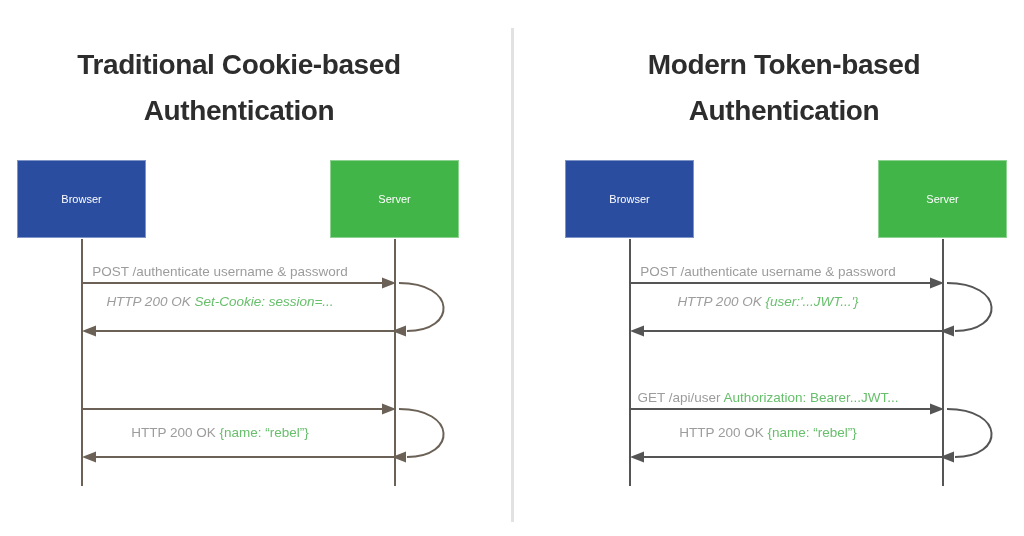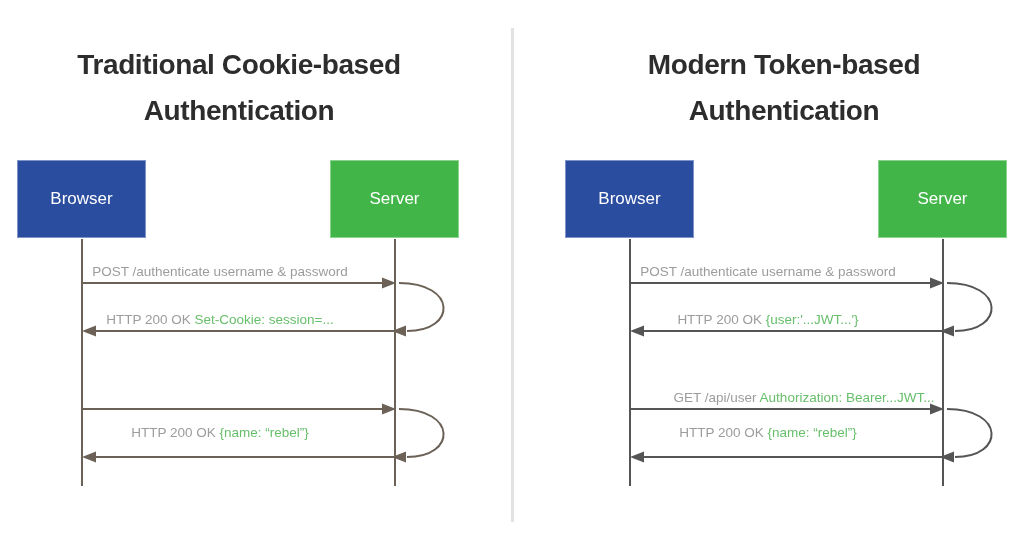--- a/index.html
+++ b/index.html
@@ -19,30 +19,30 @@
   .panel-right .title { left:16px; }
   .actor {
     position:absolute; top:160px; width:129px; height:78px;
     display:flex; align-items:center; justify-content:center;
     border:1px solid rgba(255,255,255,0.4); box-sizing:border-box;
   }
   .panel-left  .actor-browser { left:17px; }
   .panel-left  .actor-server  { left:330px; }
   .panel-right .actor-browser { left:53px; }
   .panel-right .actor-server  { left:366px; }
-  .actor span { font-size:17px; }
+  .actor span { font-size:11px; }
   .wires { position:absolute; left:0; top:0; }
   .msg {
     position:absolute; width:276px; text-align:center;
     font-size:13.5px; line-height:17px;
   }
   .msg span { white-space:pre; }
   .panel-left  .msg { left:82px; }
   .panel-right .msg { left:118px; }
-  .m0 { top:263px; } .m1 { top:311px; } .m2 { top:389px; } .m3 { top:424px; }
+  .m0 { top:263px; } .m1 { top:293px;font-style:italic; } .m2 { top:389px; } .m3 { top:424px; }
 </style>
 </head>
 <body>
 
 <div class="stage" style="background-color: rgb(255, 255, 255); border-radius: 21px;">
 
   <div class="divider" style="background-color: rgb(226, 226, 226);"></div>
 
   <div class="panel panel-left">
     <div class="title" style="color: rgb(45, 45, 45);">
@@ -122,20 +122,20 @@
         </g>
       </g>
     </svg>
 
     <div class="msg m0" style="color: rgb(156, 156, 156);">
       <span>POST /authenticate username &amp; password</span><span style="color: rgb(103, 191, 107);"></span>
     </div>
     <div class="msg m1" style="color: rgb(156, 156, 156);">
       <span>HTTP 200 OK </span><span style="color: rgb(103, 191, 107);">{user:'...JWT...'}</span>
     </div>
-    <div class="msg m2" style="color: rgb(156, 156, 156); padding-left: 36px;">
+    <div class="msg m2" style="color: rgb(156, 156, 156);">
       <span>GET /api/user </span><span style="color: rgb(103, 191, 107);">Authorization: Bearer...JWT...</span>
     </div>
     <div class="msg m3" style="color: rgb(156, 156, 156);">
       <span>HTTP 200 OK </span><span style="color: rgb(103, 191, 107);">{name: “rebel”}</span>
     </div>
   </div>
 </div>
 
 </body></html>

